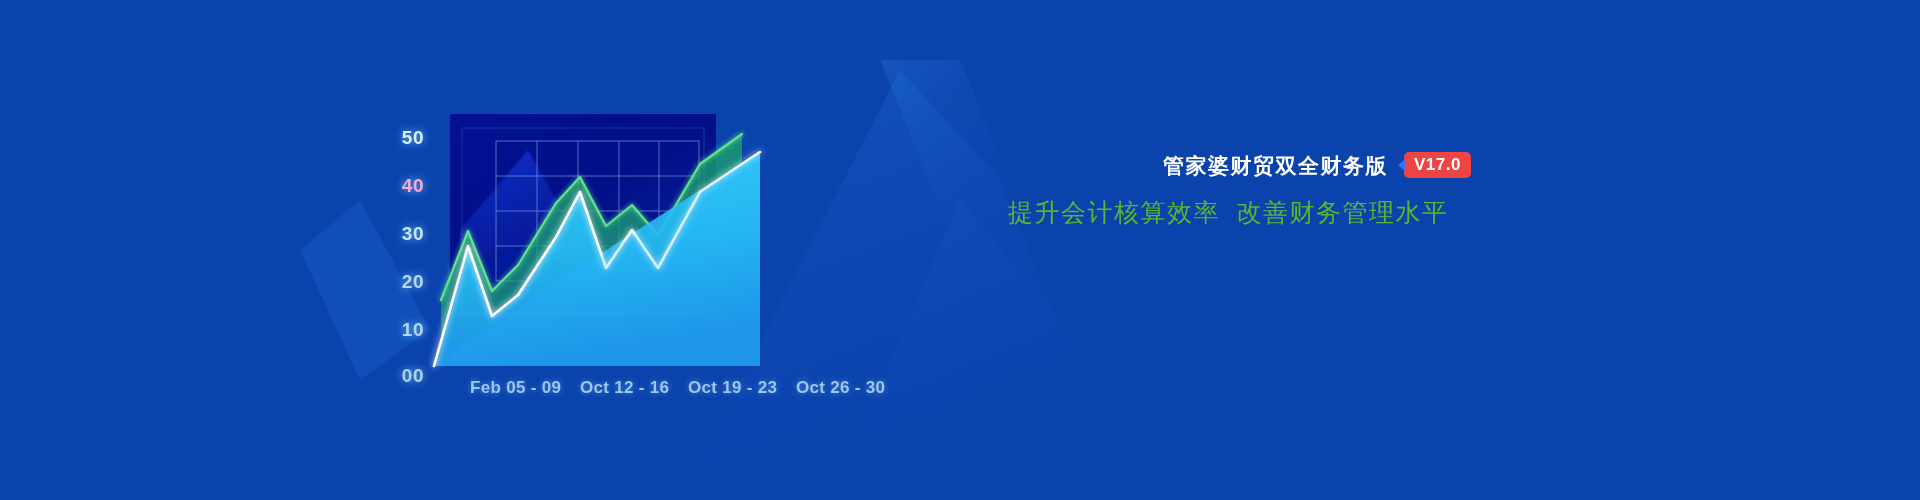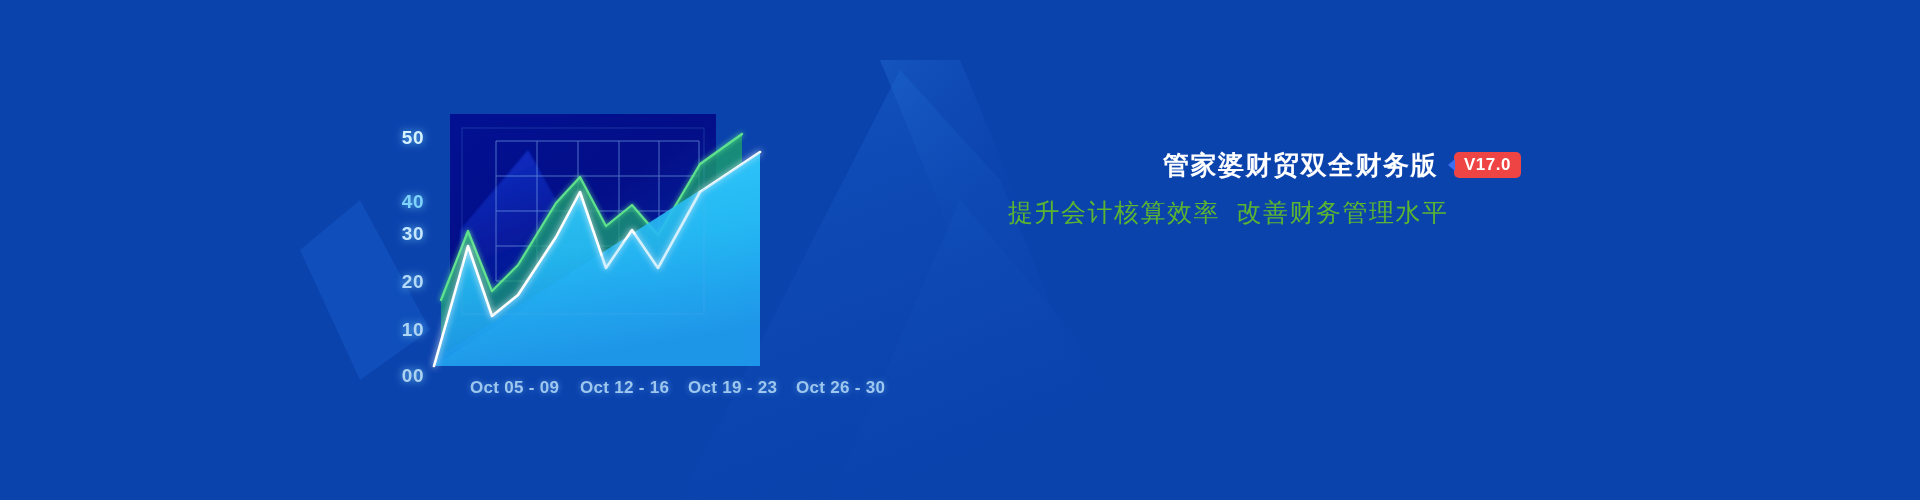--- a/index.html
+++ b/index.html
@@ -44,21 +44,21 @@
     position: absolute;
     right: 0;
     font-size: 19px;
     font-weight: 700;
     letter-spacing: 0.5px;
     color: #bfe6ff;
     text-shadow: 0 0 8px rgba(130,220,255,0.85);
     white-space: nowrap;
   }
   .y-tick.t50 { top: 14px;  color:#d5f2ff; }
-  .y-tick.t40 { top: 78px;  color:#7dd3fc; }
+  .y-tick.t40 { top: 62px;  color:#f9a8d4; }
   .y-tick.t30 { top: 110px; color:#c4e6ff; }
   .y-tick.t20 { top: 158px; color:#b4daf7; }
   .y-tick.t10 { top: 206px; color:#b0d6f5; }
   .y-tick.t00 { top: 252px; color:#acd2f2; }
 
   .x-axis {
     position: absolute;
     left: 470px;
     top: 378px;
     width: 430px;
@@ -85,21 +85,21 @@
     left: 1008px;
     top: 148px;
     width: 620px;
   }
   .brand-row {
     display: flex;
     align-items: center;
     height: 34px;
   }
   .brand-title {
-    font-size: 26px;
+    font-size: 21px;
     font-weight: 700;
     color: #ffffff;
     letter-spacing: 1.5px;
     line-height: 1;
     white-space: nowrap;
     margin-left: 155px;
   }
   .version-badge-wrap {
     position: relative;
     margin-left: 16px;
@@ -261,21 +261,21 @@
     <div class="y-axis">
       <span class="y-tick t50">50</span>
       <span class="y-tick t40">40</span>
       <span class="y-tick t30">30</span>
       <span class="y-tick t20">20</span>
       <span class="y-tick t10">10</span>
       <span class="y-tick t00">00</span>
     </div>
 
     <div class="x-axis">
-      <span class="x-tick i0">Oct 05 - 09</span>
+      <span class="x-tick i0">Feb 05 - 09</span>
       <span class="x-tick i1">Oct 12 - 16</span>
       <span class="x-tick i2">Oct 19 - 23</span>
       <span class="x-tick i3">Oct 26 - 30</span>
     </div>
   </div>
 
   <div id="text-block">
 
     <div class="brand-row">
       <span class="brand-title">管家婆财贸双全财务版</span>

